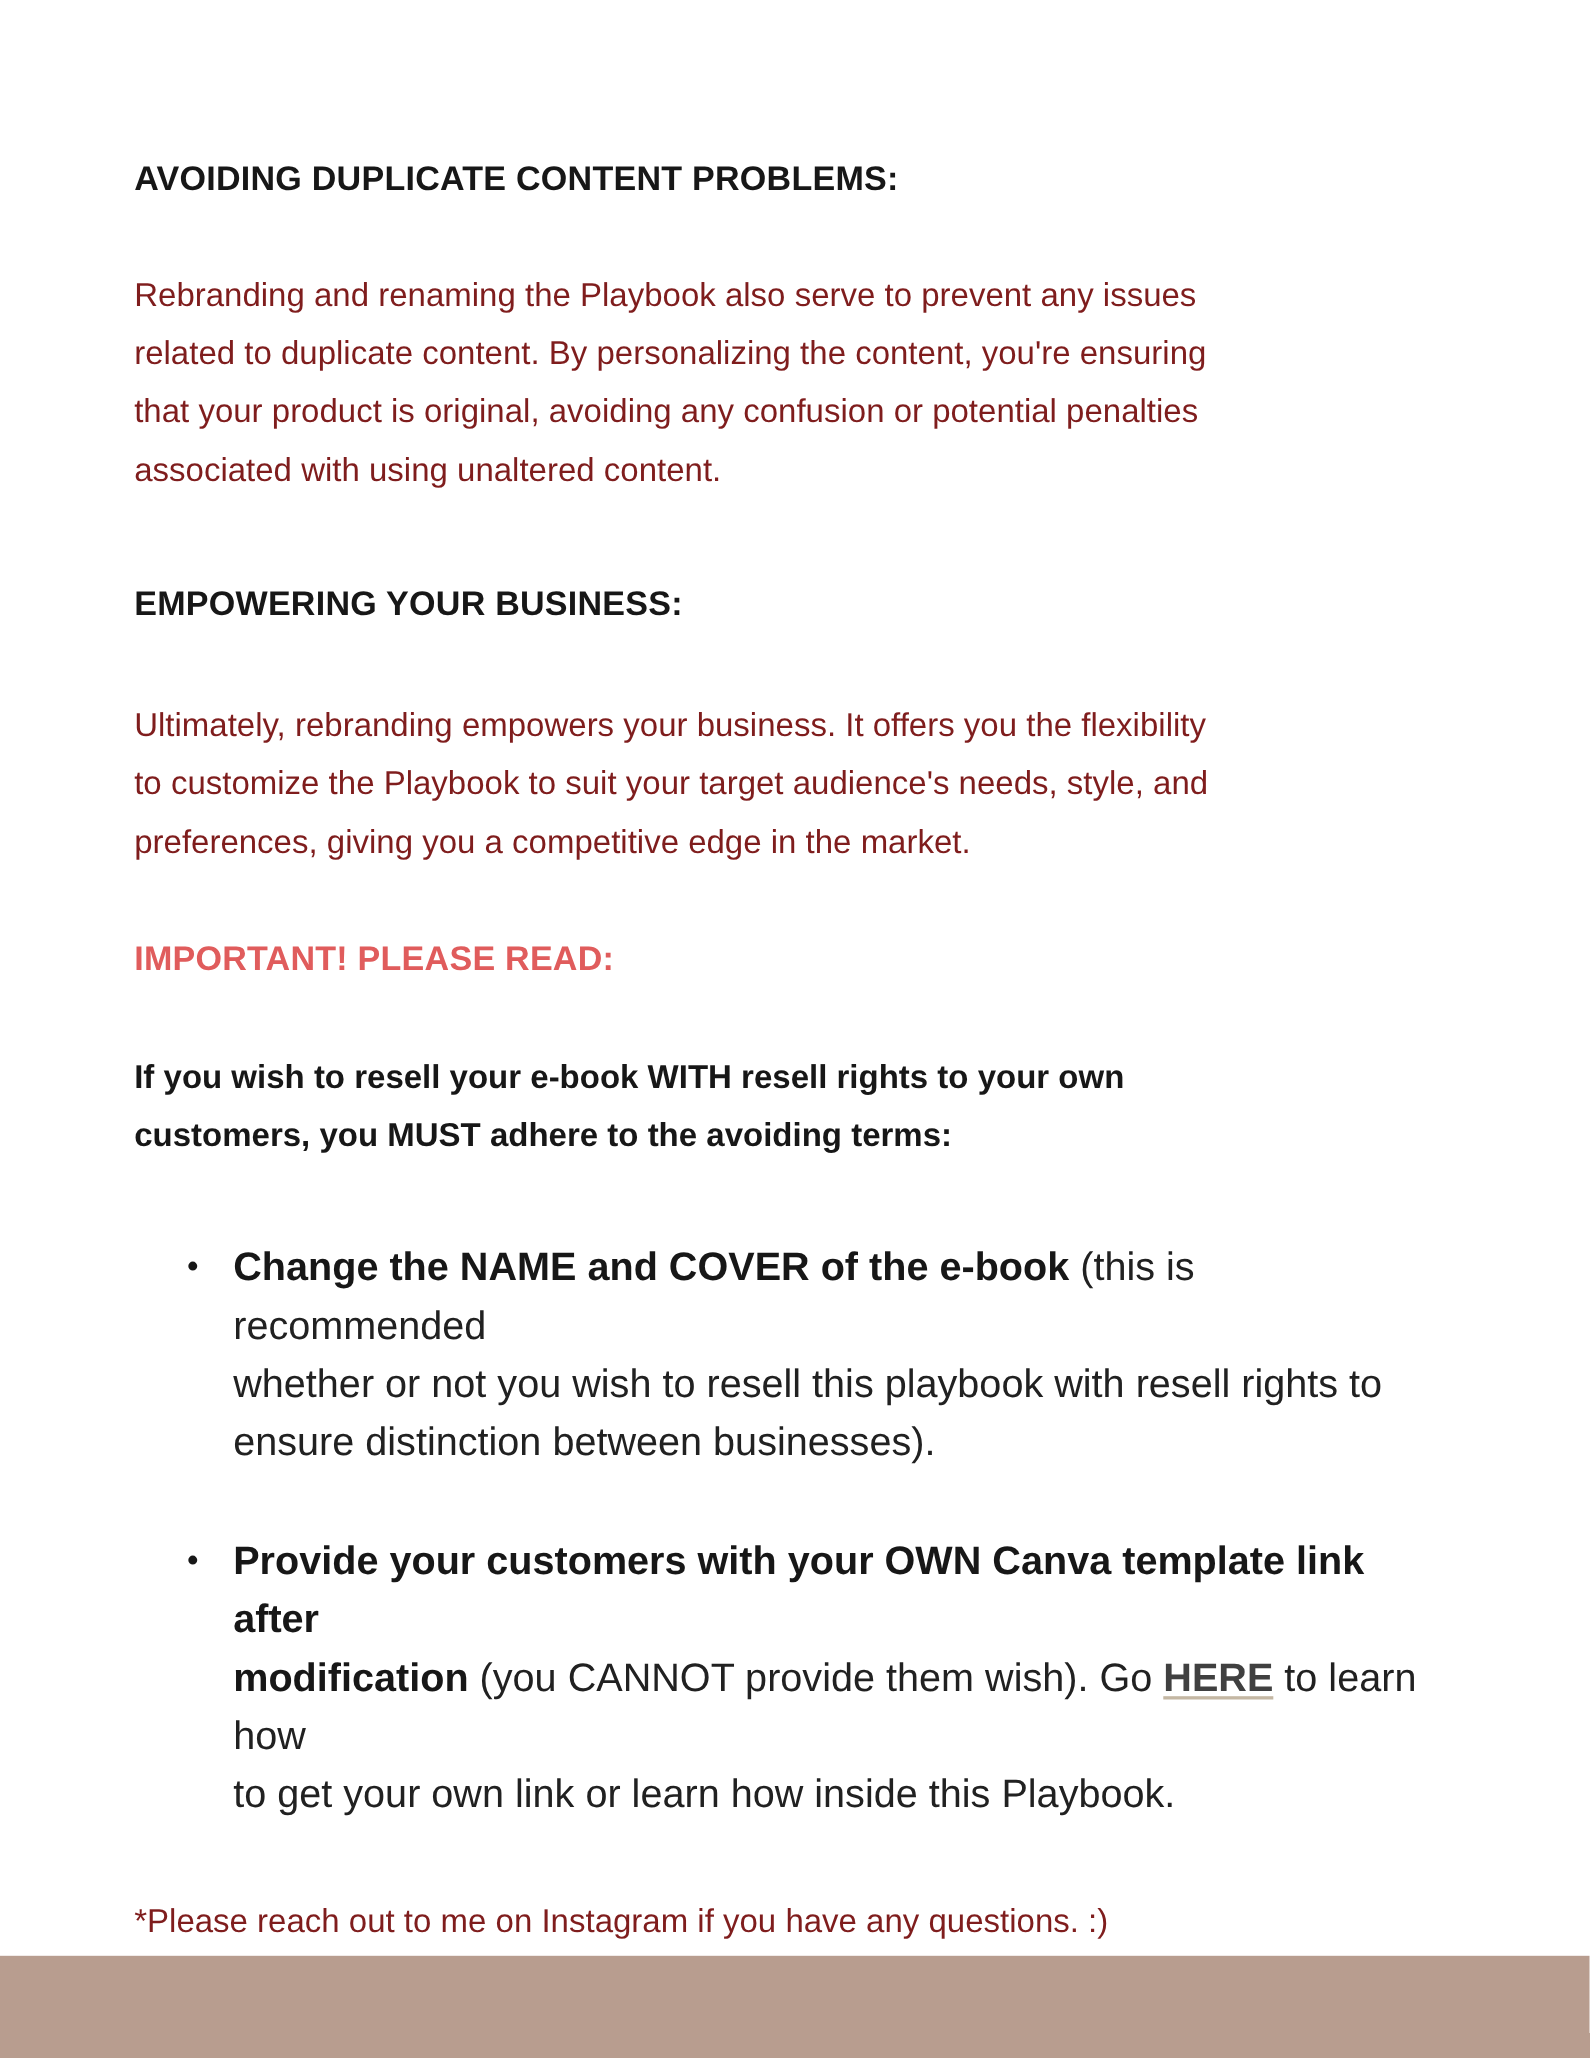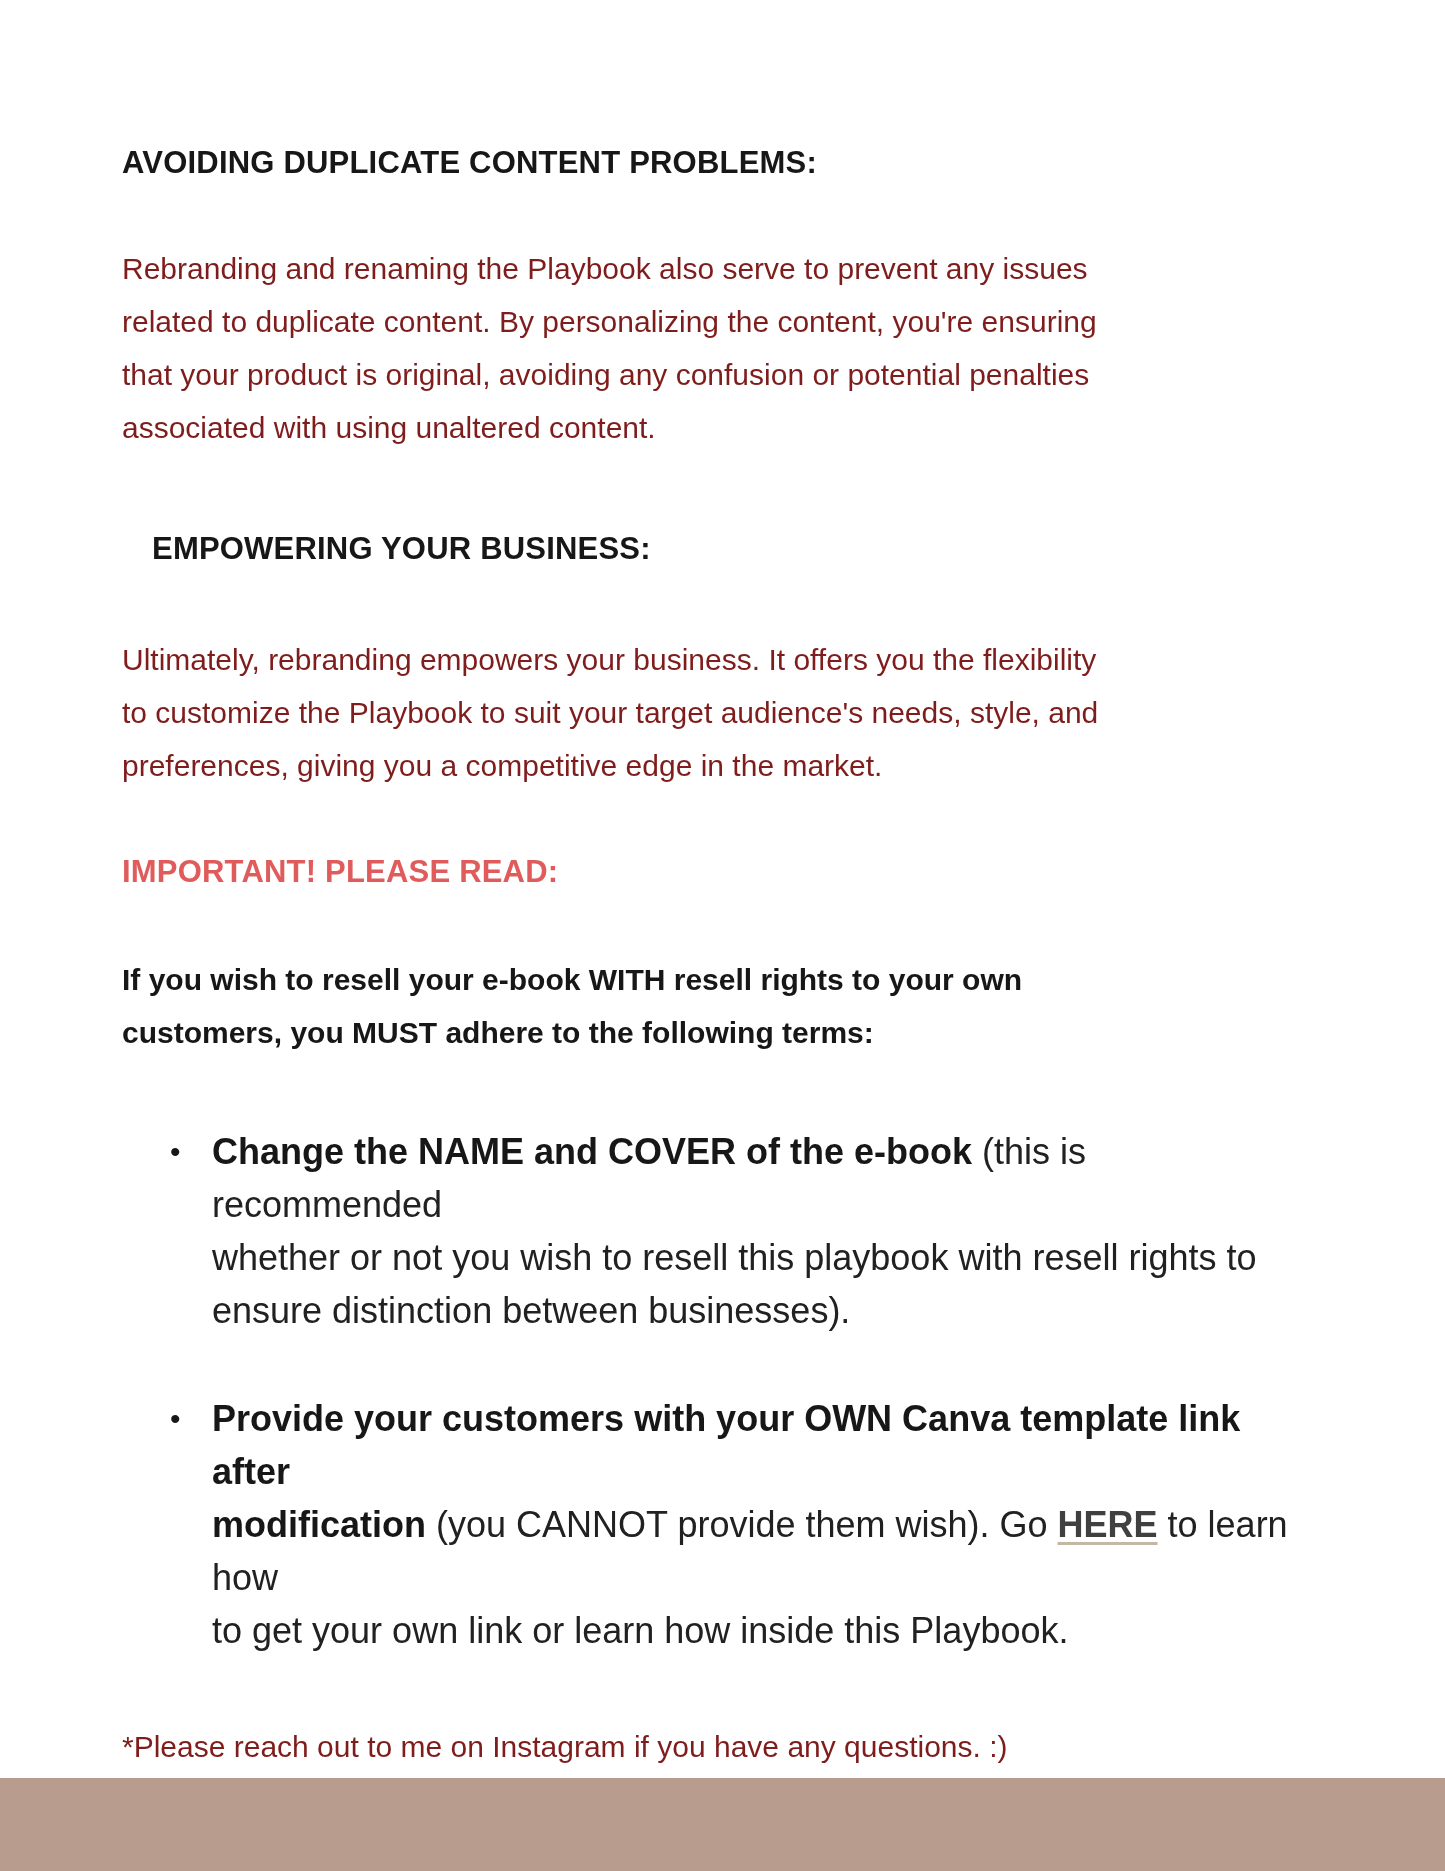--- a/index.html
+++ b/index.html
@@ -34,21 +34,21 @@
     margin: 0;
     font-size: 30px;
     font-weight: 400;
     line-height: 53px;
     color: #7f1d1d;
     white-space: pre-line;
   }
   .body.bold { font-weight: 700; color: #171717; }
   .b { font-weight: 700; color: #171717; }
   .mt-para   { margin-top: 53px; }
-  .mt-head   { margin-top: 68px; margin-left: 30px; }
+  .mt-head   { margin-top: 68px; }
   .mt-para2  { margin-top: 58px; }
   .mt-head2  { margin-top: 53px; }
   .mt-bold   { margin-top: 55px; }
   .terms {
     list-style: none;
     margin: 66px 0 0 0;
     padding: 0;
   }
   .terms li {
     position: relative;
@@ -99,21 +99,21 @@
 
   <h2 class="head mt-head">EMPOWERING YOUR BUSINESS:</h2>
 
   <p class="body mt-para2">Ultimately, rebranding empowers your business. It offers you the flexibility
 to customize the Playbook to suit your target audience's needs, style, and
 preferences, giving you a competitive edge in the market.</p>
 
   <h2 class="head red mt-head2">IMPORTANT! PLEASE READ:</h2>
 
   <p class="body bold mt-bold">If you wish to resell your e-book WITH resell rights to your own
-customers, you MUST adhere to the following terms:</p>
+customers, you MUST adhere to the avoiding terms:</p>
 
   <ul class="terms">
     <li><span class="b">Change the NAME and COVER of the e-book</span><span> (this is recommended
 whether or not you wish to resell this playbook with resell rights to
 ensure distinction between businesses).</span></li>
     <li><span class="b">Provide your customers with your OWN Canva template link after
 modification</span><span> (you CANNOT provide them wish). Go </span><a class="link" href="#">HERE</a><span> to learn how
 to get your own link or learn how inside this Playbook.</span></li>
   </ul>
 

